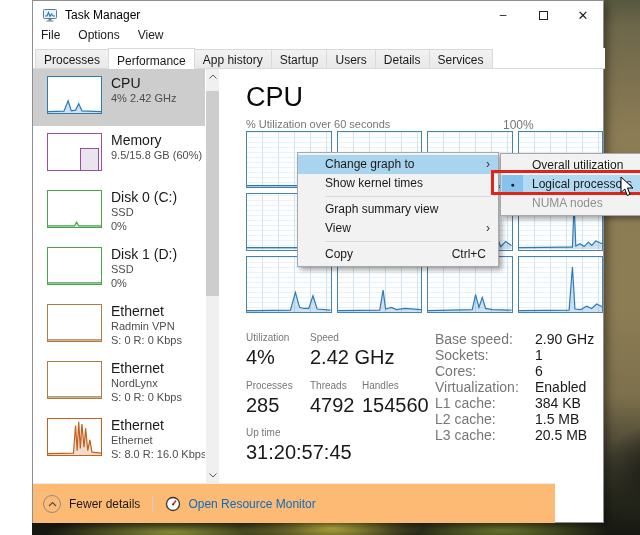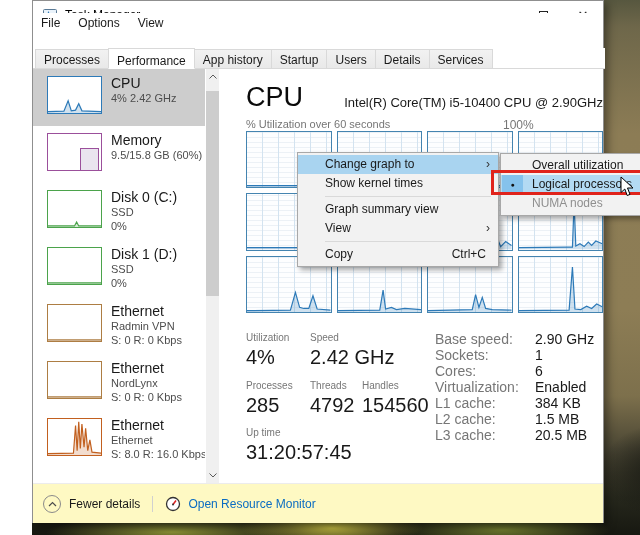--- a/index.html
+++ b/index.html
@@ -21,21 +21,21 @@
     border:1px solid #8f8f8f; box-shadow:3px 3px 9px rgba(0,0,0,.45); }
 
   .titlebar { position:absolute; left:0; top:0; width:100%; height:28px; background:#fff; display:flex; align-items:center; }
   .tm-appicon { width:16px; height:16px; margin:0 7px 0 9px; }
   .title-text { font-size:12px; color:#000; }
   .win-controls { position:absolute; right:0; top:0; height:28px; display:flex; }
   .ctrl { width:40px; height:28px; display:flex; align-items:center; justify-content:center; color:#222; font-size:12px; }
   .ctrl .maxbox { width:9px; height:9px; border:1px solid #222; display:block; }
   .ctrl.close { font-size:13px; }
 
-  .menubar { position:absolute; left:0; top:12px; width:100%; height:19px; display:flex; align-items:center; background:#fff; }
+  .menubar { position:absolute; left:0; top:24px; width:100%; height:19px; display:flex; align-items:center; background:#fff; }
   .menu-item { font-size:12px; color:#1a1a1a; padding:2px 9px; }
   .menu-item:first-child { padding-left:8px; }
 
   .tabs { position:absolute; left:0; top:47px; width:572px; height:21px; border-bottom:1px solid #d9d9d9; display:flex; align-items:flex-end; padding-left:2px; background:#fff; }
   .tab { font-size:12px; color:#1a1a1a; padding:3px 8px 4px 8px; background:linear-gradient(#f2f2f2,#e9e9e9); border:1px solid #d9d9d9; border-bottom:none; margin-right:-1px; height:19px; }
   .tab.selected { background:#fff; height:21px; padding-top:5px; position:relative; z-index:2; margin-bottom:-1px; border-bottom:1px solid #fff; }
 
   
   .sidebar { position:absolute; left:0; top:68px; width:172px; height:414px; background:#fff; }
   .sb-item { position:relative; height:57px; padding:5px 0 0 14px; display:flex; gap:9px; cursor:default; }
@@ -67,21 +67,21 @@
   .bigstat { position:absolute; }
   .bigstat .lbl { font-size:10px; color:#767676; }
   .bigstat .val { font-size:20px; color:#191919; margin-top:3px; letter-spacing:0px; }
 
   .details { position:absolute; left:402px; top:330px; }
   .drow { font-size:14px; line-height:16px; white-space:nowrap; }
   .drow .dl { display:inline-block; width:100px; color:#767676; }
   .drow .dv { color:#191919; }
 
   
-  .footer { position:absolute; left:0; top:482px; width:570px; height:40px; border-top:1px solid #ececec; background:#fef9c3; display:flex; align-items:center; padding-left:10px; }
+  .footer { position:absolute; left:0; top:482px; width:522px; height:40px; border-top:1px solid #ececec; background:#fdba74; display:flex; align-items:center; padding-left:10px; }
   .chev-circle { width:18px; height:18px; border:1px solid #8a8a8a; border-radius:50%; display:flex; align-items:center; justify-content:center; }
   .fewer-label { font-size:12px; color:#1a1a1a; margin:0 12px 0 8px; }
   .foot-div { width:1px; height:16px; background:#d0d0d0; margin-right:12px; }
   .resmon { width:16px; height:16px; margin-right:7px; }
   .link { font-size:12px; color:#0a6cc2; }
 
   
   .ctx-menu { position:absolute; left:265px; top:152px; width:202px; background:#f2f2f2; border:1px solid #a8a8a8; box-shadow:3px 3px 5px rgba(0,0,0,.35); padding:2px 0; z-index:50; }
   .ctx-item { position:relative; height:19px; line-height:19px; font-size:12px; color:#1a1a1a; padding-left:27px; }
   .ctx-item.hl { background:#a9d4f0; }
@@ -236,21 +236,20 @@
       </span>
       <div class="scroll-thumb"></div>
       <span class="scroll-btn" style="bottom:0">
         <svg width="8" height="5" viewBox="0 0 8 5">
             <polyline points="0.5,0.5 4,4 7.5,0.5" fill="none" stroke="#5a5a5a"></polyline>
           </svg>
       </span>
     </div>
 
     <div class="cpu-title">CPU</div>
-    <div class="cpu-subtitle">Intel(R) Core(TM) i5-10400 CPU @ 2.90GHz</div>
     <div class="graph-label">% Utilization over 60 seconds</div>
     <div class="graph-max">100%</div>
 
     <div class="grid" id="cpu-grid">
         <div class="cell">
           <svg viewBox="0 0 100 40" preserveAspectRatio="none">
             <polygon points="0,40 0,38.8 100,38.8 100,40" fill="#2d7ab8" fill-opacity="0.22"></polygon>
             <polyline points="0,38.8 100,38.8" fill="none" stroke="#2d7ab8" stroke-width="1.2" vector-effect="non-scaling-stroke"></polyline>
           </svg>
         </div>

